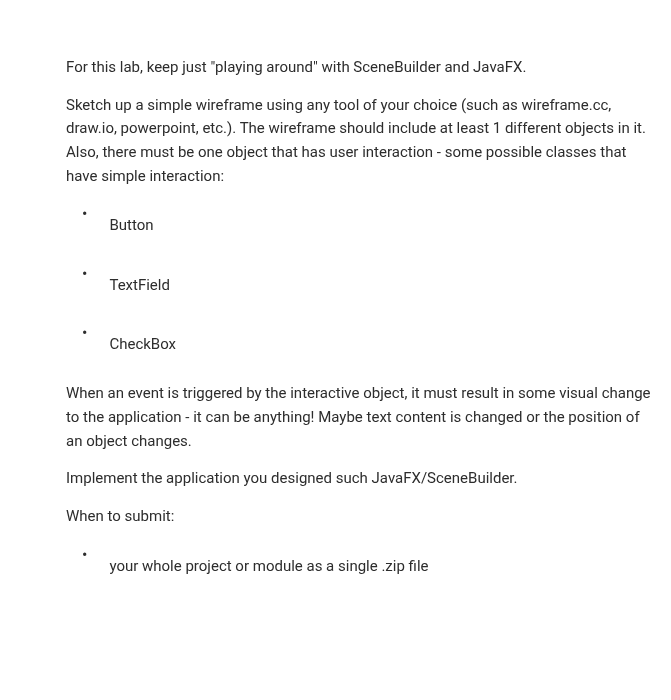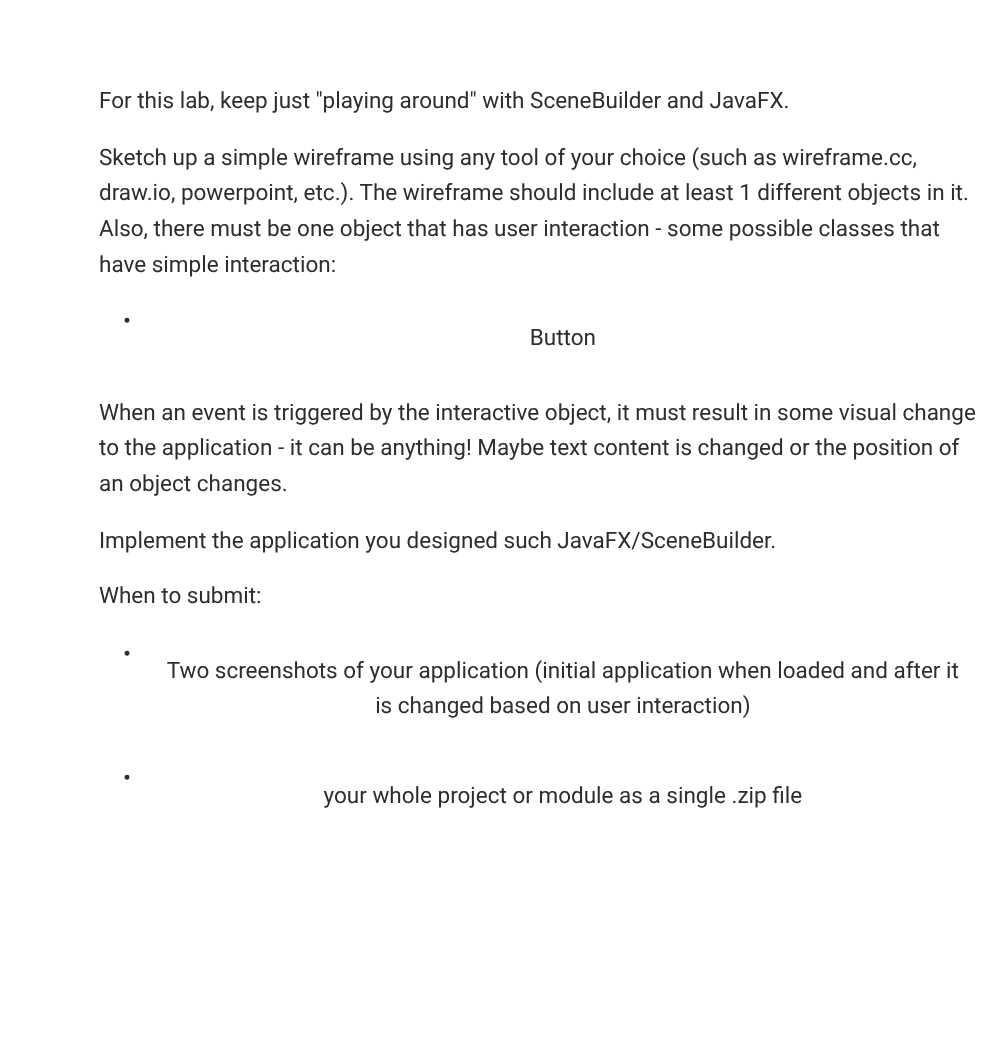--- a/index.html
+++ b/index.html
@@ -20,21 +20,20 @@
     }
 
     p {
       margin-bottom: 14px;
       line-height: 1.58;
     }
 
     ul {
       list-style: none;
       margin: 8px 0 14px 16px;
-      text-align: center;
     }
 
     ul li {
       display: flex;
       align-items: flex-start;
       margin-bottom: 4px;
       line-height: 1.55;
     }
 
     ul li::before {
@@ -54,30 +53,34 @@
 
 <p>For this lab, keep just "playing around" with SceneBuilder and JavaFX.</p>
 
 <p>Sketch up a simple wireframe using any tool of your choice (such as wireframe.cc, draw.io, powerpoint, etc.).  The wireframe should include at least 1 different objects in it. Also, there must be one object that has user interaction - some possible classes that have simple interaction:</p>
 
 <ul>
   <li>
 
     <span class="li-text">Button</span>
   </li>
+  <li>
+
+    <span class="li-text">TextField</span>
+  </li>
+  <li>
+
+    <span class="li-text">CheckBox</span>
+  </li>
 </ul>
 
 <p>When an event is triggered by the interactive object, it must result in some visual change to the application - it can be anything!  Maybe text content is changed or the position of an object changes.</p>
 
 <p>Implement the application you designed such JavaFX/SceneBuilder.</p>
 
 <p>When to submit:</p>
 
 <ul>
   <li>
 
-    <span class="li-text">Two screenshots of your application (initial application when loaded and after it is changed based on user interaction)</span>
-  </li>
-  <li>
-
     <span class="li-text">your whole project or module as a single .zip file</span>
   </li>
 </ul>
 
 </body></html>

